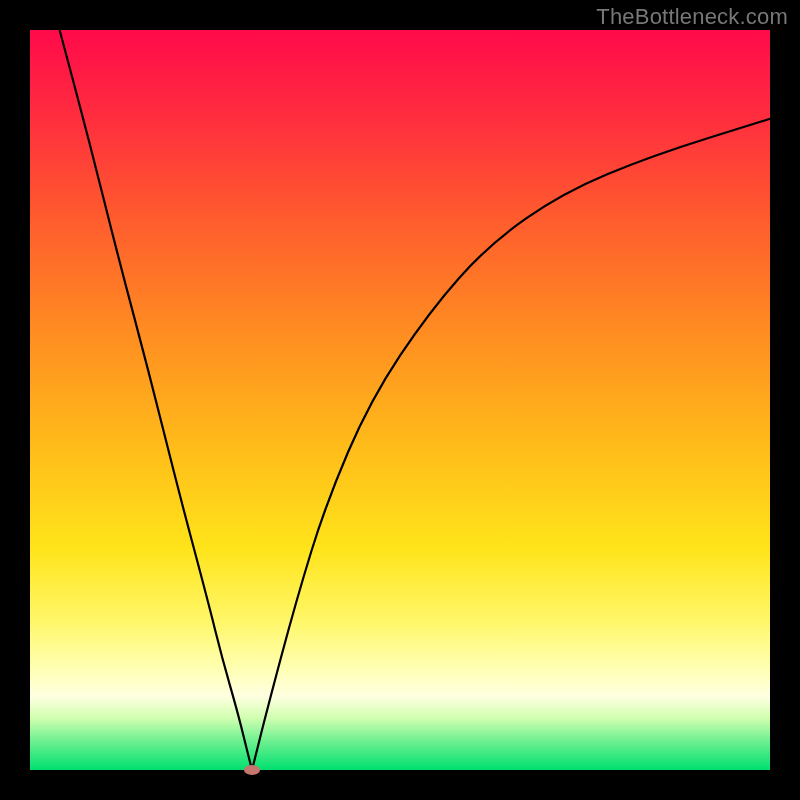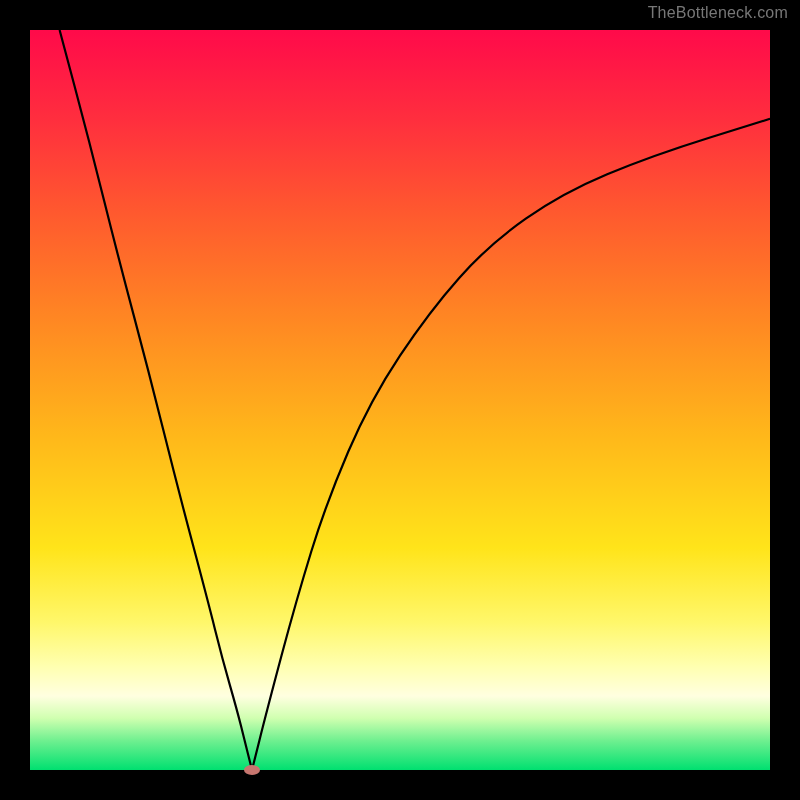--- a/index.html
+++ b/index.html
@@ -39,21 +39,21 @@
       #d0ffb0 93%,
       #70f090 96%,
       #00e070 100%
     );
   }
   .watermark {
     position: absolute;
     top: 4px;
     right: 12px;
     color: #777;
-    font-size: 16px;
+    font-size: 22px;
     letter-spacing: 0.2px;
     user-select: none;
   }
   svg.curve {
     position: absolute;
     top: 0;
     left: 0;
     width: 740px;
     height: 740px;
     overflow: visible;

